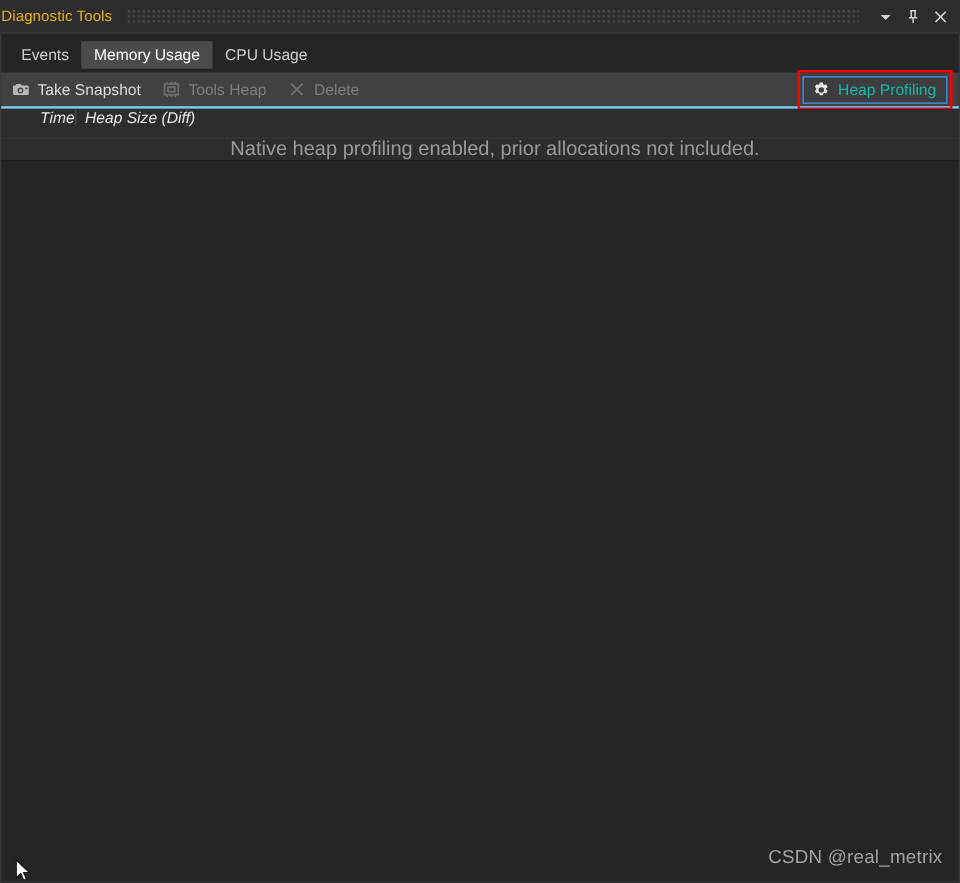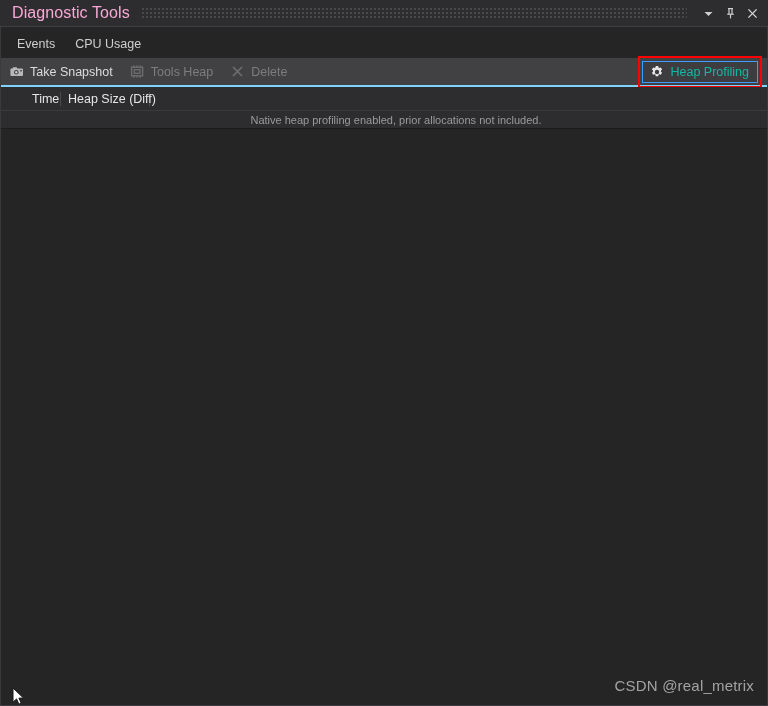--- a/index.html
+++ b/index.html
@@ -29,23 +29,23 @@
     left: 0; top: 0;
     width: 768px;
     height: 27px;
     background: #2d2d30;
     border-bottom: 1px solid #3f3f41;
     box-sizing: border-box;
     display: flex;
     align-items: center;
   }
   .titlebar-text {
-    color: #f9a8d4;
-    font-size: 16px;
-    padding-left: 12px;
+    color: #eab308;
+    font-size: 12px;
+    padding-left: 1px;
     white-space: nowrap;
     letter-spacing: .1px;
   }
   .titlebar-grip {
     flex: 1 1 auto;
     height: 11px;
     margin: 0 10px 0 12px;
     background-image:
       radial-gradient(circle at 1px 1px, #4a4a4d 1px, transparent 1.2px);
     background-size: 4px 4px;
@@ -160,22 +160,23 @@
 
   
   .colheader {
     position: absolute;
     left: 0; top: 87px;
     width: 768px;
     height: 24px;
     background: #2d2d30;
     box-sizing: border-box;
     display: flex;
-    align-items: center;
+    align-items: flex-start;
     border-bottom: 1px solid #3a3a3c;
+    font-style: italic;
   }
   .col {
     display: flex;
     align-items: center;
     font-size: 12.5px;
     color: #e6e6e6;
     border-right: 1px solid #4a4a4d;
     box-sizing: border-box;
     padding: 0 7px;
     white-space: nowrap;
@@ -196,21 +197,21 @@
     width: 768px;
     height: 18px;
     background: #2d2d30;
     box-sizing: border-box;
     display: flex;
     align-items: center;
     justify-content: center;
     border-bottom: 1px solid #1b1b1c;
   }
   .statusline-text {
-    font-size: 11px;
+    font-size: 16px;
     color: #9a9a9c;
     white-space: nowrap;
     margin-left: 24px;
   }
 
   
   .gridbody {
     position: absolute;
     left: 0; top: 130px;
     width: 768px;
@@ -295,20 +296,21 @@
             <path d="M9.6 1.4 L1.4 9.6"></path>
           </g>
         </svg>
       </div>
 
     </div>
   </div>
 
   <div class="tabstrip">
     <div class="tab first">Events</div>
+    <div class="tab active">Memory Usage</div>
     <div class="tab">CPU Usage</div>
   </div>
 
   <div class="toolbar">
 
     <div class="tool-item">
       <span class="tool-icon">
         <svg width="15" height="12" viewBox="0 0 15 12" aria-hidden="true">
           <path d="M4.2 1.2 h3.4 l.8 1.2 h4.6 a1 1 0 0 1 1 1 v5.6 a1 1 0 0 1 -1 1 h-10.6 a1 1 0 0 1 -1 -1 v-5.6 a1 1 0 0 1 1 -1 h1.0 z" fill="#b8b8ba"></path>
           <circle cx="7.3" cy="6.3" r="2.3" fill="#414143"></circle>

